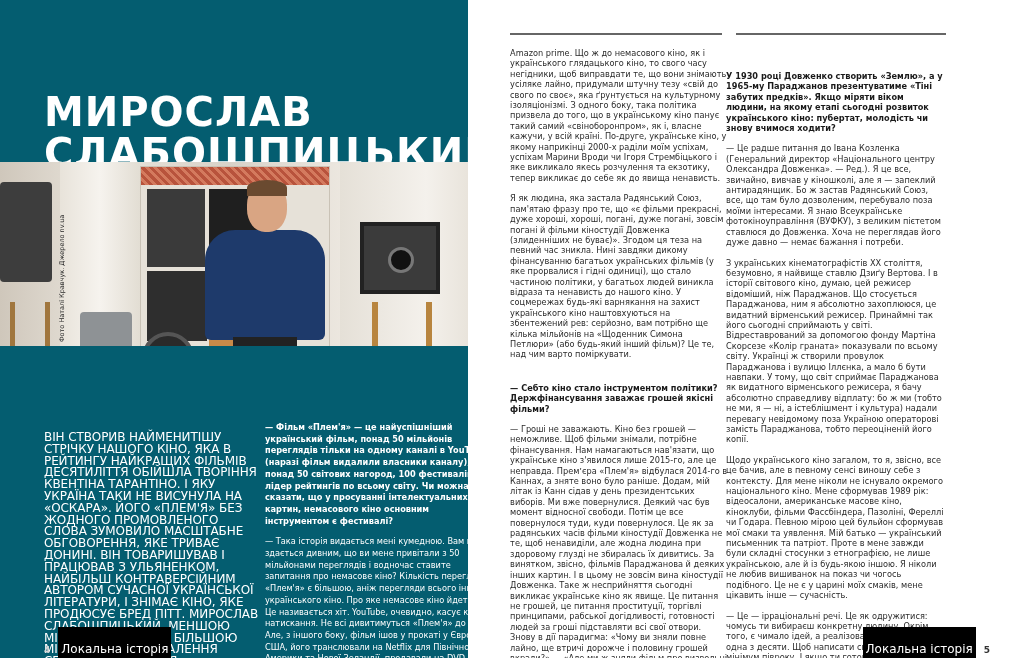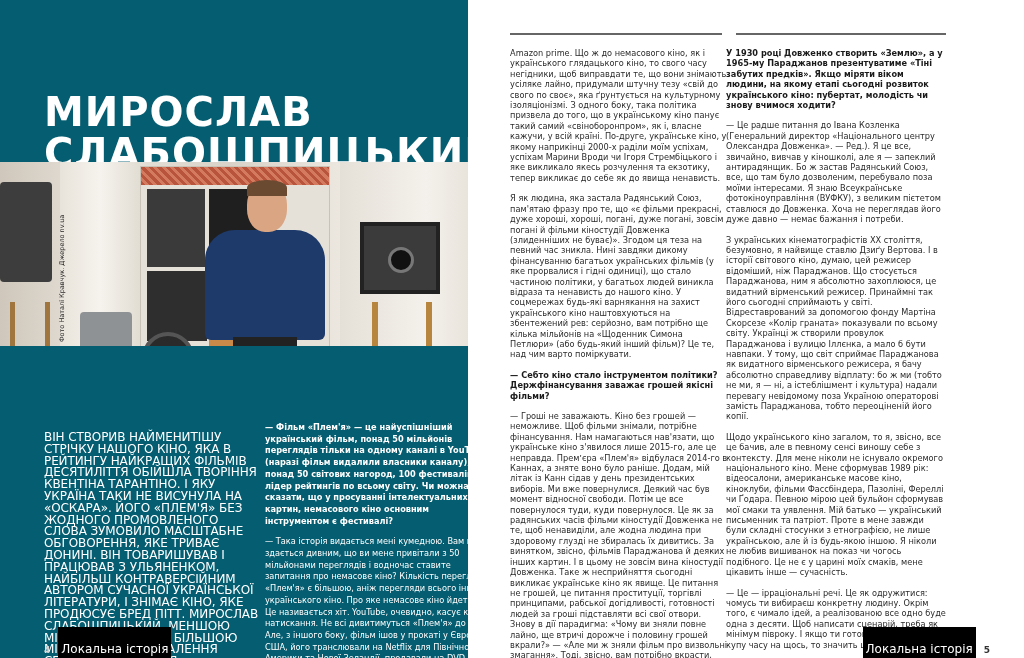--- a/index.html
+++ b/index.html
@@ -54,21 +54,21 @@
 
   
   .page-right { position: relative; width: 608px; height: 658px; background: #ffffff; }
   .rule { position: absolute; top: 33px; height: 2px; background: #666; }
   .rule-1 { left: 42px; width: 212px; }
   .rule-2 { left: 268px; width: 210px; }
   .col { position: absolute; top: 48px; width: 218px; color: #2a2a2a; font-size: 8.2px; line-height: 10.4px; }
   .col-1 { left: 42px; }
   .col-2 { left: 258px; width: 220px; }
   .col p { margin-bottom: 10px; }
-  .col .bold { font-weight: bold; color: #1a1a1a; }
+  .col .bold { font-weight: bold; color: #1a1a1a; margin-top: 23px; }
   .footer-right { position: absolute; right: 34px; top: 627px; display: flex; align-items: center; gap: 8px; }
   .page-right .page-num { color: #333; }
 </style>
 </head>
 <body>
 
 <div class="spread">
 
   <div class="page-left">
     <div class="header">

